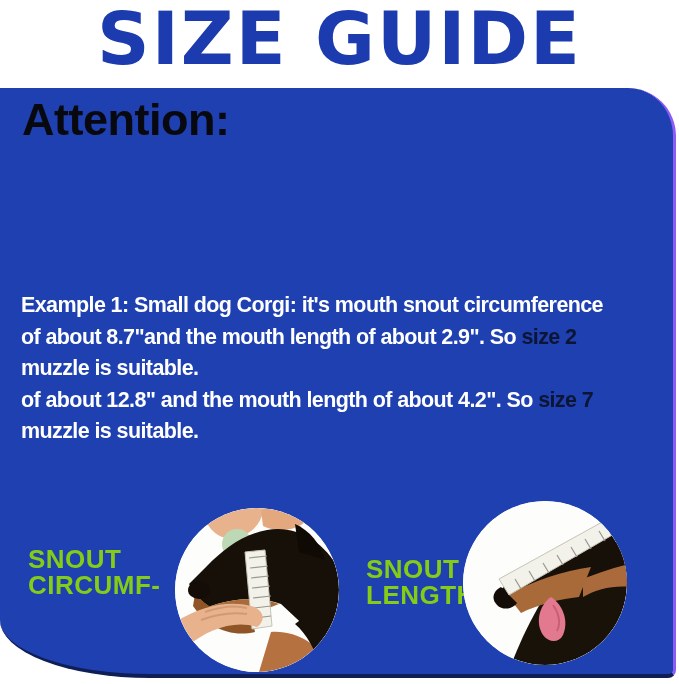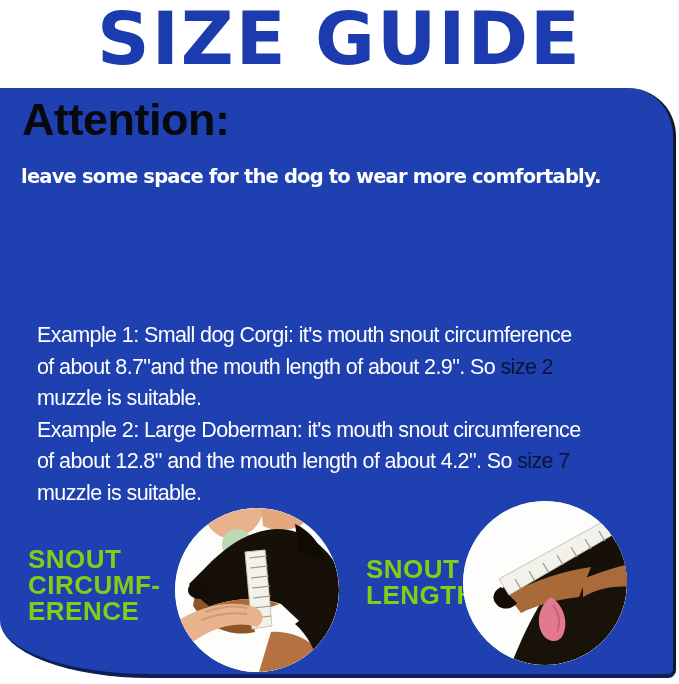--- a/index.html
+++ b/index.html
@@ -10,40 +10,40 @@
   .title{
     position:absolute;top:-4px;left:0;width:679px;text-align:center;
     font-family:"DejaVu Sans",sans-serif;font-weight:bold;
     font-size:73px;letter-spacing:2px;color:#1c3bae;white-space:nowrap;
   }
 
   
   .panel{
     position:absolute;top:88px;left:0;width:676px;height:590px;
     box-sizing:border-box;background:#1e40b1;
-    border-right:3px solid #0f172a;border-bottom:4px solid #0f1e55;
+    border-right:3px solid #8b5cf6;border-bottom:4px solid #0f1e55;
     border-radius:0 48px 8px 150px / 0 48px 8px 58px;
     overflow:hidden;
   }
 
   .attention-heading{
     position:absolute;left:22px;top:6px;
     font-family:"Liberation Sans",sans-serif;font-weight:bold;
     font-size:45px;color:#08080f;letter-spacing:-0.5px;
   }
 
   .rules{
     position:absolute;left:21px;top:74px;
     font-family:"DejaVu Sans",sans-serif;font-weight:bold;
     font-size:19.5px;letter-spacing:-0.8px;line-height:29px;white-space:nowrap;
   }
   .examples{
-    position:absolute;left:21px;top:232px;
-    font-family:"Liberation Sans",sans-serif;font-weight:normal;
-    font-size:21.5px;letter-spacing:-0.6px;line-height:31.5px;white-space:nowrap;margin-left:16px;
+    position:absolute;left:21px;top:202px;
+    font-family:"Liberation Sans",sans-serif;font-weight:bold;
+    font-size:21.5px;letter-spacing:-0.6px;line-height:31.5px;white-space:nowrap;
   }
   .sw{color:#ffffff;}
   .sd{color:#0c1534;}
 
   
   .measure-label{
     position:absolute;color:#84cc16;
     font-family:"Liberation Sans",sans-serif;font-weight:bold;
     font-size:26px;line-height:26px;letter-spacing:0.5px;white-space:nowrap;
   }
@@ -63,36 +63,33 @@
 
 <div class="page">
 
   <div class="title">SIZE GUIDE</div>
 
   <div class="panel">
 
     <div class="attention-heading">Attention:</div>
 
     <div class="rules">
-      <div><span class="sw">leave some space for the dog to wear more comfortably.</span></div>
     </div>
 
     <div class="examples">
       <div><span class="sw">Example 1: Small dog Corgi: it's mouth snout circumference</span></div>
       <div><span class="sw">of about 8.7"and the mouth length of about 2.9". So </span><span class="sd">size 2</span></div>
       <div><span class="sw">muzzle is suitable.</span></div>
-      <div><span class="sw">Example 2: Large Doberman: it's mouth snout circumference</span></div>
       <div><span class="sw">of about 12.8" and the mouth length of about 4.2".  So </span><span class="sd">size 7</span></div>
       <div><span class="sw">muzzle is suitable.</span></div>
     </div>
 
     <div class="measure-label label-circumference">
       <div>SNOUT</div>
       <div>CIRCUMF-</div>
-      <div>ERENCE</div>
     </div>
 
     <div class="photo-circle photo-1">
       <svg width="164" height="164" viewBox="0 0 164 164">
         <defs>
             <clipPath id="c1">
               <circle cx="82" cy="82" r="82"></circle>
             </clipPath>
           </defs>
         <g clip-path="url(#c1)">

